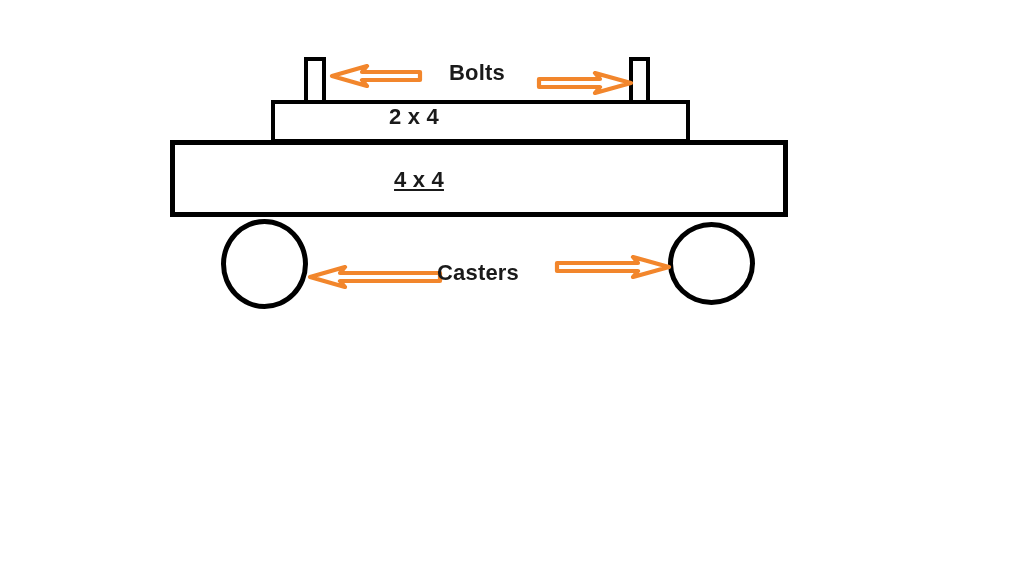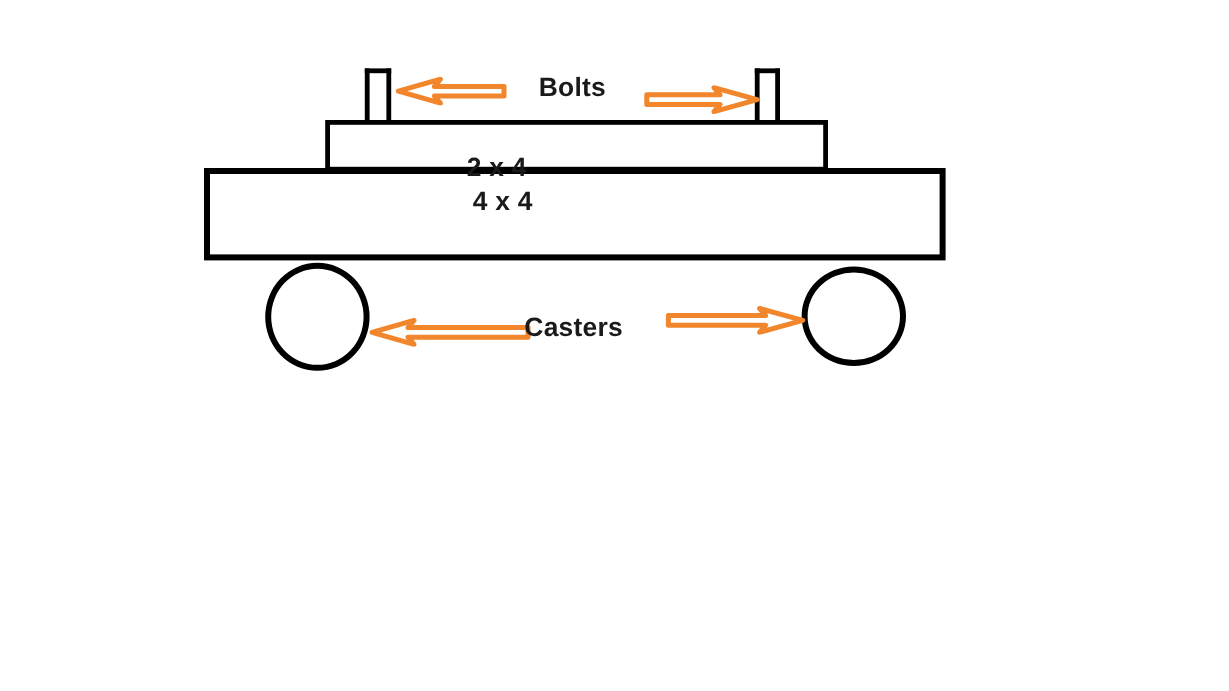--- a/index.html
+++ b/index.html
@@ -53,17 +53,17 @@
     <path d="M4,8 L65,8 L60,2 L96,12 L60,22 L65,16 L4,16 Z"></path>
   </svg>
   <svg class="arrow" style="left:306px;top:265px;" width="138" height="24" viewBox="0 0 138 24">
     <path d="M134,8 L34,8 L39,2 L4,12 L39,22 L34,16 L134,16 Z"></path>
   </svg>
   <svg class="arrow" style="left:553px;top:255px;" width="120" height="24" viewBox="0 0 120 24">
     <path d="M4,8 L85,8 L80,2 L116,12 L80,22 L85,16 L4,16 Z"></path>
   </svg>
 
   <div class="lbl" style="left:477px;top:73px;">Bolts</div>
-  <div class="lbl" style="left:414px;top:140px;">2 x 4</div>
-  <div class="lbl" style="left:419px;top:168px;">4 x 4</div>
+  <div class="lbl" style="left:414px;top:117px;">2 x 4</div>
+  <div class="lbl" style="left:419px;top:180px;text-decoration:underline;">4 x 4</div>
   <div class="lbl" style="left:478px;top:273px;">Casters</div>
 
 </div>
 
 </body></html>

